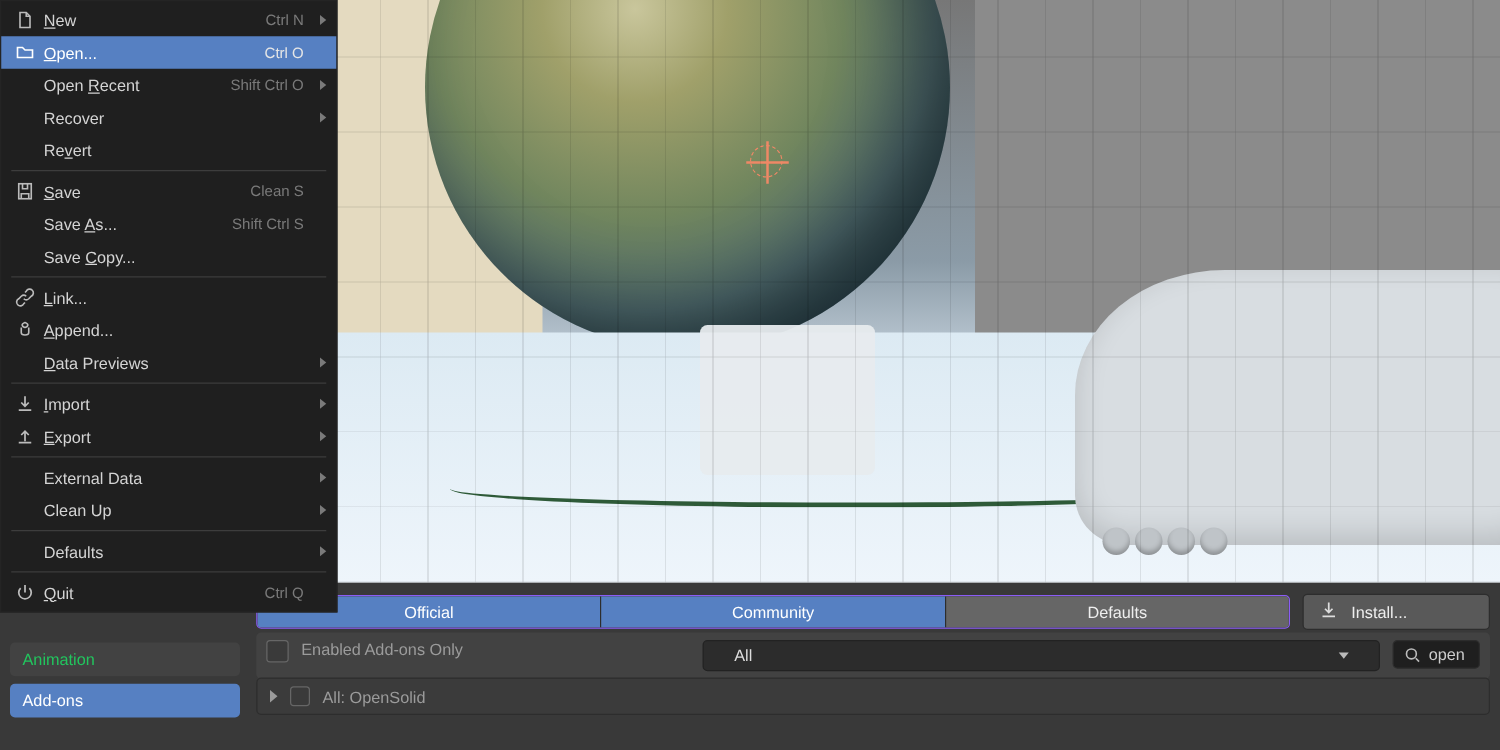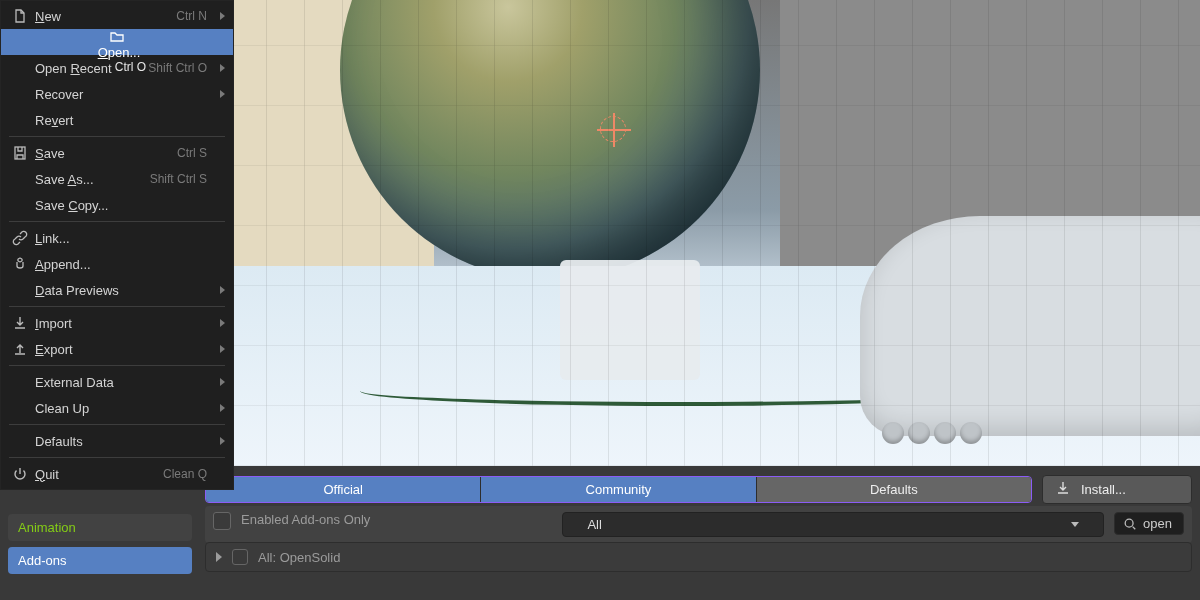--- a/index.html
+++ b/index.html
@@ -1,21 +1,21 @@
 <!DOCTYPE html>
 <html><head>
 <meta charset="utf-8">
 <style>
   * { margin: 0; padding: 0; box-sizing: border-box; font-family: -apple-system, BlinkMacSystemFont, "Segoe UI", sans-serif; }
   body { width: 1200px; height: 600px; background: #393939; color: #d4d4d4; font-size: 13px; overflow: hidden; position: relative; }
 
   
-  .file-menu { position: absolute; top: 0; left: 0; width: 234px; background: #1f1f1f; border: 1px solid #242424; z-index: 100; padding: 2px 0; }
+  .file-menu { position: absolute; top: 0; left: 0; width: 270px; background: #1f1f1f; border: 1px solid #242424; z-index: 100; padding: 2px 0; }
   .menu-item { display: flex; align-items: center; height: 26px; padding: 0 8px; cursor: default; }
-  .menu-item.highlighted { background: #5680c2; color: #fff; flex-direction: column; }
+  .menu-item.highlighted { background: #5680c2; color: #fff; }
   .menu-icon { width: 22px; display: flex; align-items: center; justify-content: center; }
   .menu-icon svg { width: 16px; height: 16px; }
   .menu-label { flex: 1; padding-left: 4px; }
   .menu-label u { text-decoration: underline; }
   .menu-shortcut { color: #7a7a7a; font-size: 12px; margin-right: 4px; }
   .menu-item.highlighted .menu-shortcut { color: #e6e6e6; margin-left: 31px; }
   .menu-submenu-arrow { width: 14px; display: flex; align-items: center; justify-content: flex-end; color: #7a7a7a; }
   .menu-separator { height: 1px; background: #3d3d3d; margin: 3px 8px; }
 
   
@@ -51,21 +51,21 @@
   .check-label { color:#9b9b9b; }
   .dropdown { flex:1; background:#2c2c2c; border:1px solid #222; border-radius:4px; padding:4px 24px; color:#ddd; display:flex; align-items:center; justify-content:space-between; }
   .search-box { display:flex; align-items:center; gap:6px; background:#1f1f1f; border:1px solid #2c2c2c; border-radius:4px; padding:3px 8px; color:#ccc; min-width:70px; }
 
   .addon-row { position:absolute; top:542px; left:205px; right:8px; display:flex; align-items:center; gap:10px; background:#3b3b3b; border:1px solid #2d2d2d; border-radius:4px; padding:6px 10px; color:#9b9b9b; }
   .disclosure { width:0;height:0;border-top:5px solid transparent;border-bottom:5px solid transparent;border-left:6px solid #9b9b9b; }
   .addon-check { width:16px;height:16px;border:1px solid #666;border-radius:3px;background:#3a3a3a; }
 
   
   .sidebar { position:absolute; top:514px; left:8px; width:184px; display:flex; flex-direction:column; gap:6px; }
-  .sidebar-item { padding:6px 10px; border-radius:4px; background:#424242; color:#84cc16; }
+  .sidebar-item { padding:6px 10px; border-radius:4px; background:#424242; color:#22c55e; }
   .sidebar-item.active { background:#5680c2; color:#fff; }
 
   .chev { width:0;height:0;border-top:4px solid transparent;border-bottom:4px solid transparent;border-left:5px solid #7a7a7a; display:inline-block; }
   .chev-down { width:0;height:0;border-left:4px solid transparent;border-right:4px solid transparent;border-top:5px solid #bbb; display:inline-block; }
 </style>
 </head>
 <body>
 
 <div class="viewport-3d">
   <div class="wall-right-gray"></div>
@@ -129,21 +129,21 @@
     </div>
     <div class="menu-separator"></div>
     <div class="menu-item">
       <span class="menu-icon">
         <svg viewBox="0 0 16 16" fill="none" stroke="#bbb" stroke-width="1.3">
           <rect x="3" y="2" width="10" height="12"></rect>
           <path d="M6 2v4h4V2M5 14v-4h6v4"></path>
         </svg>
       </span>
       <span class="menu-label"><span><u>S</u>ave</span></span>
-      <span class="menu-shortcut">Ctrl S</span>
+      <span class="menu-shortcut">Clean S</span>
       <span class="menu-submenu-arrow"></span>
     </div>
     <div class="menu-item">
       <span class="menu-icon"></span>
       <span class="menu-label"><span>Save <u>A</u>s...</span></span>
       <span class="menu-shortcut">Shift Ctrl S</span>
       <span class="menu-submenu-arrow"></span>
     </div>
     <div class="menu-item">
       <span class="menu-icon"></span>
@@ -224,21 +224,21 @@
     </div>
     <div class="menu-separator"></div>
     <div class="menu-item">
       <span class="menu-icon">
         <svg viewBox="0 0 16 16" fill="none" stroke="#bbb" stroke-width="1.4">
           <path d="M8 2v6"></path>
           <path d="M4.5 4.5a5 5 0 1 0 7 0"></path>
         </svg>
       </span>
       <span class="menu-label"><span><u>Q</u>uit</span></span>
-      <span class="menu-shortcut">Clean Q</span>
+      <span class="menu-shortcut">Ctrl Q</span>
       <span class="menu-submenu-arrow"></span>
     </div>
   </div>
 
 <div class="tabs-row">
   <div class="seg-tabs">
     <div class="seg-tab active">Official</div>
     <div class="seg-tab active">Community</div>
     <div class="seg-tab">Defaults</div>
   </div>

